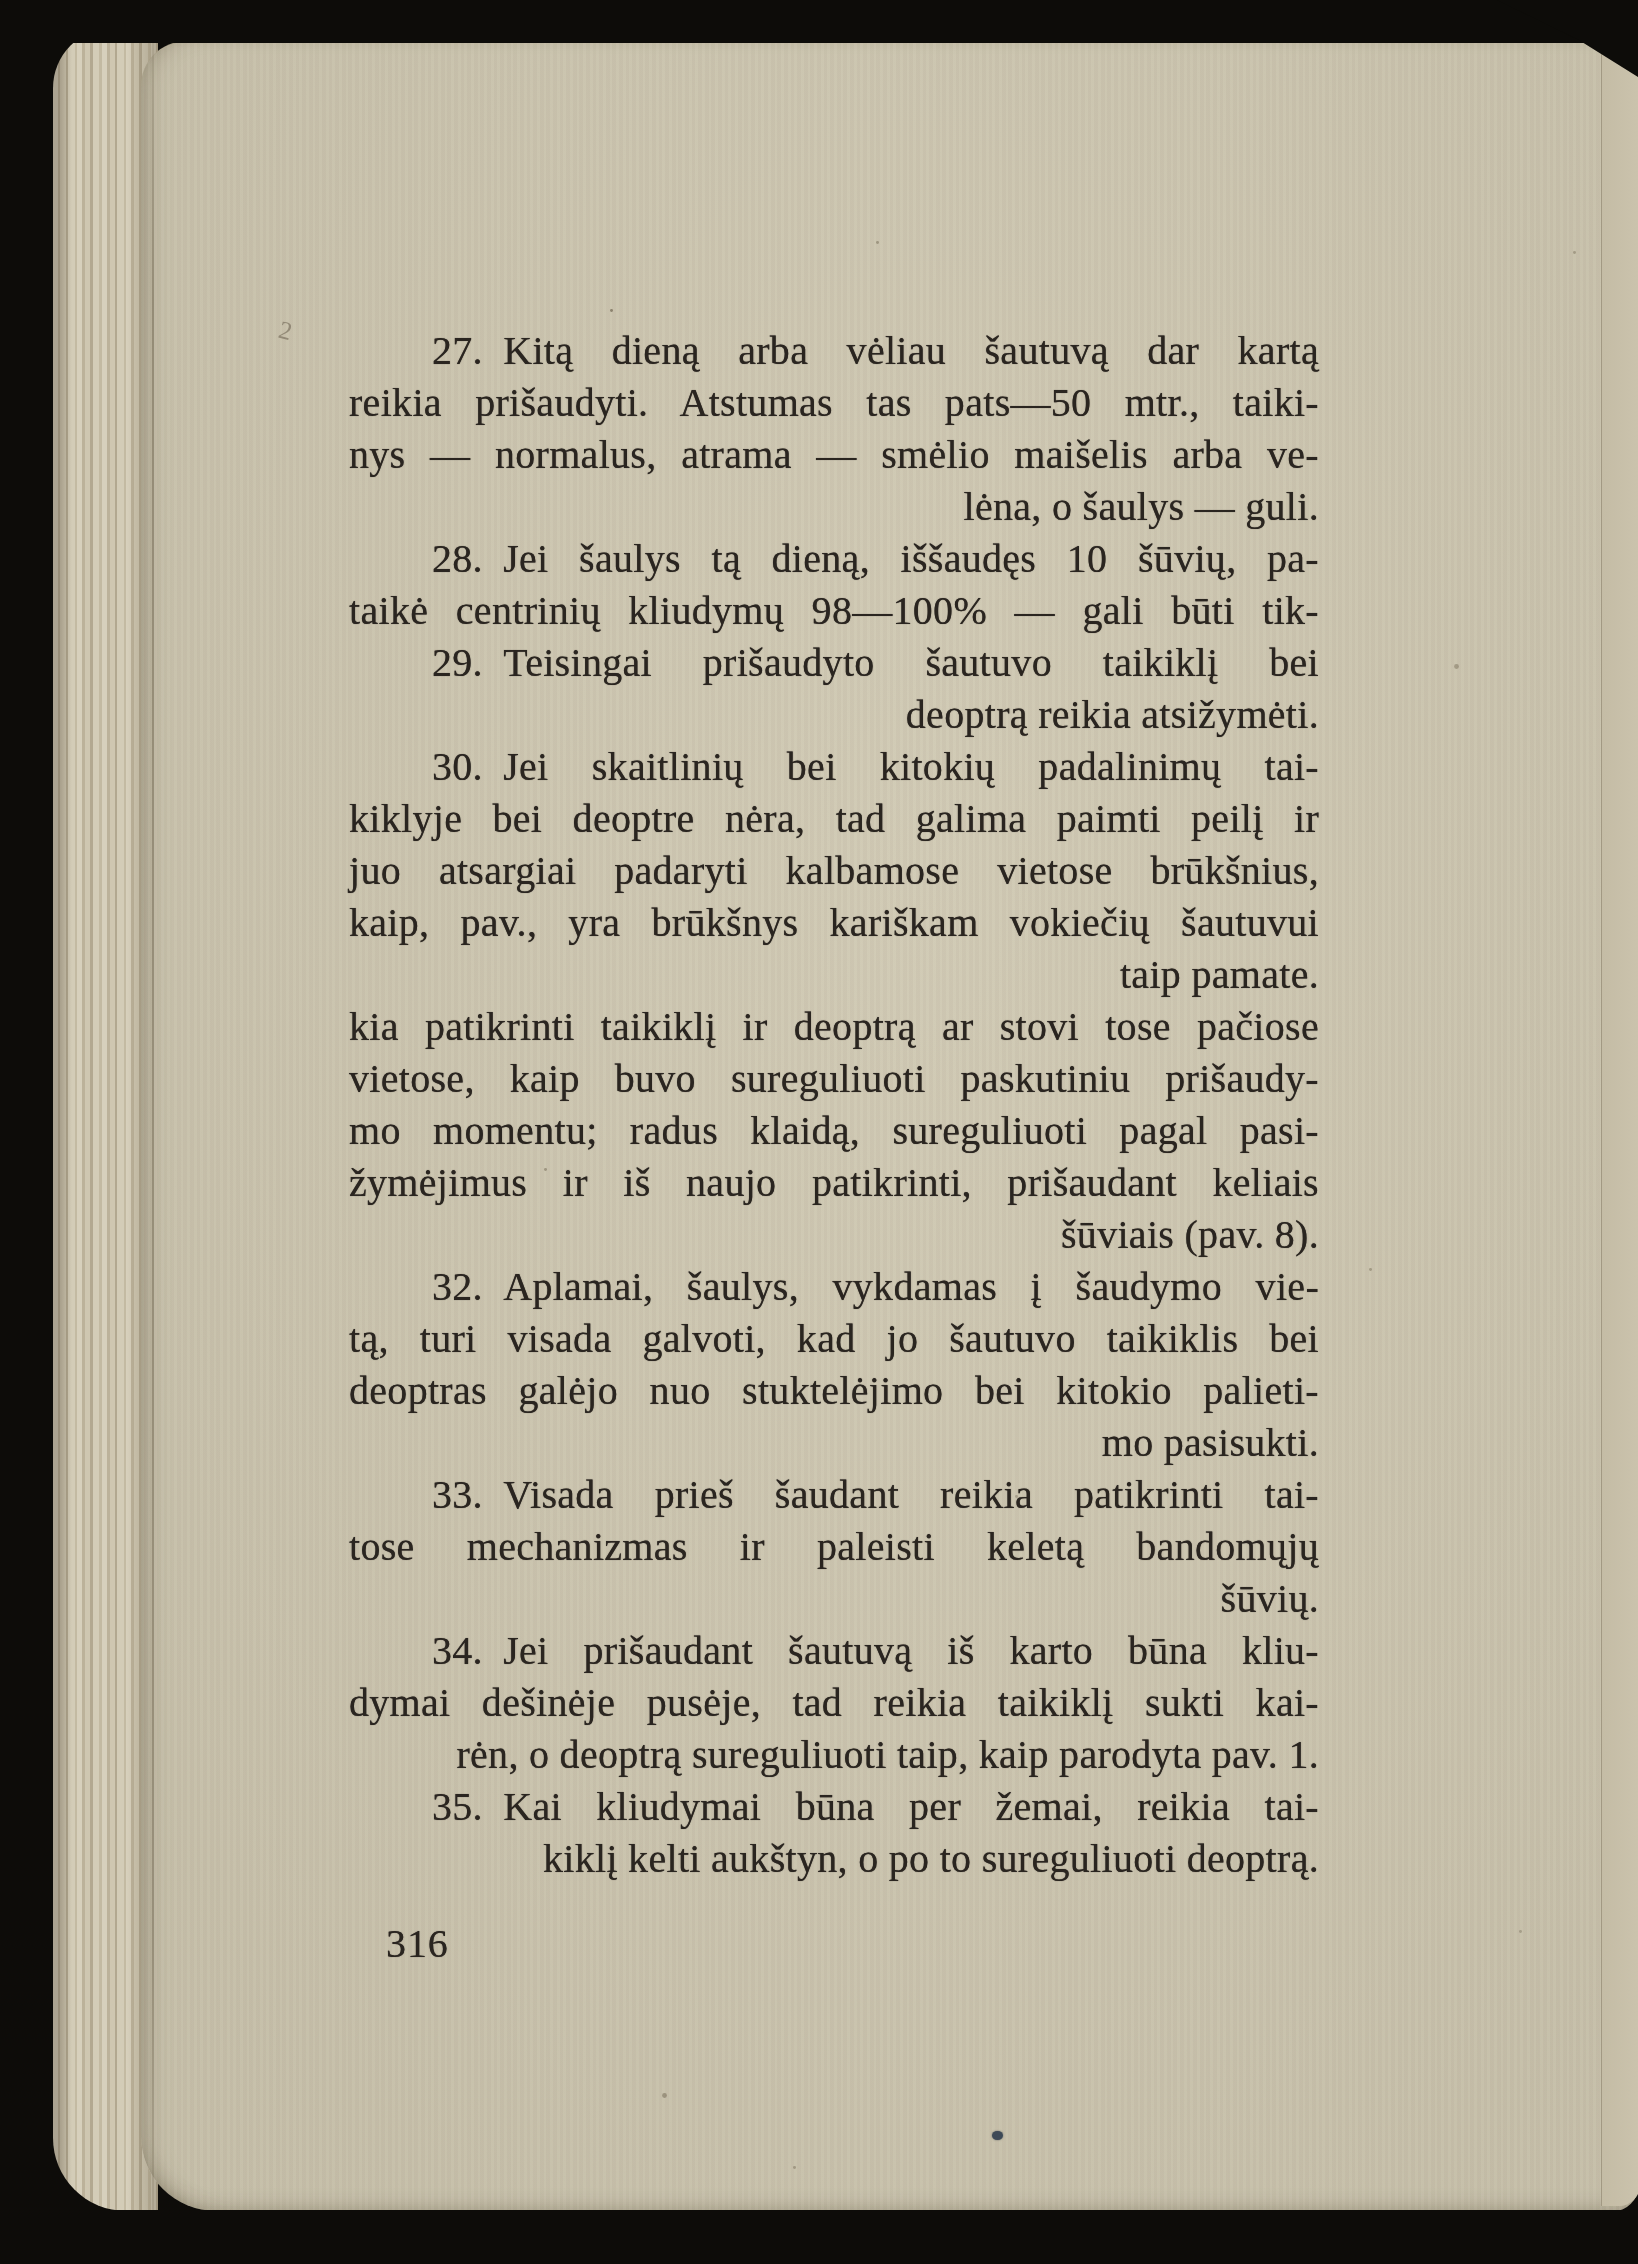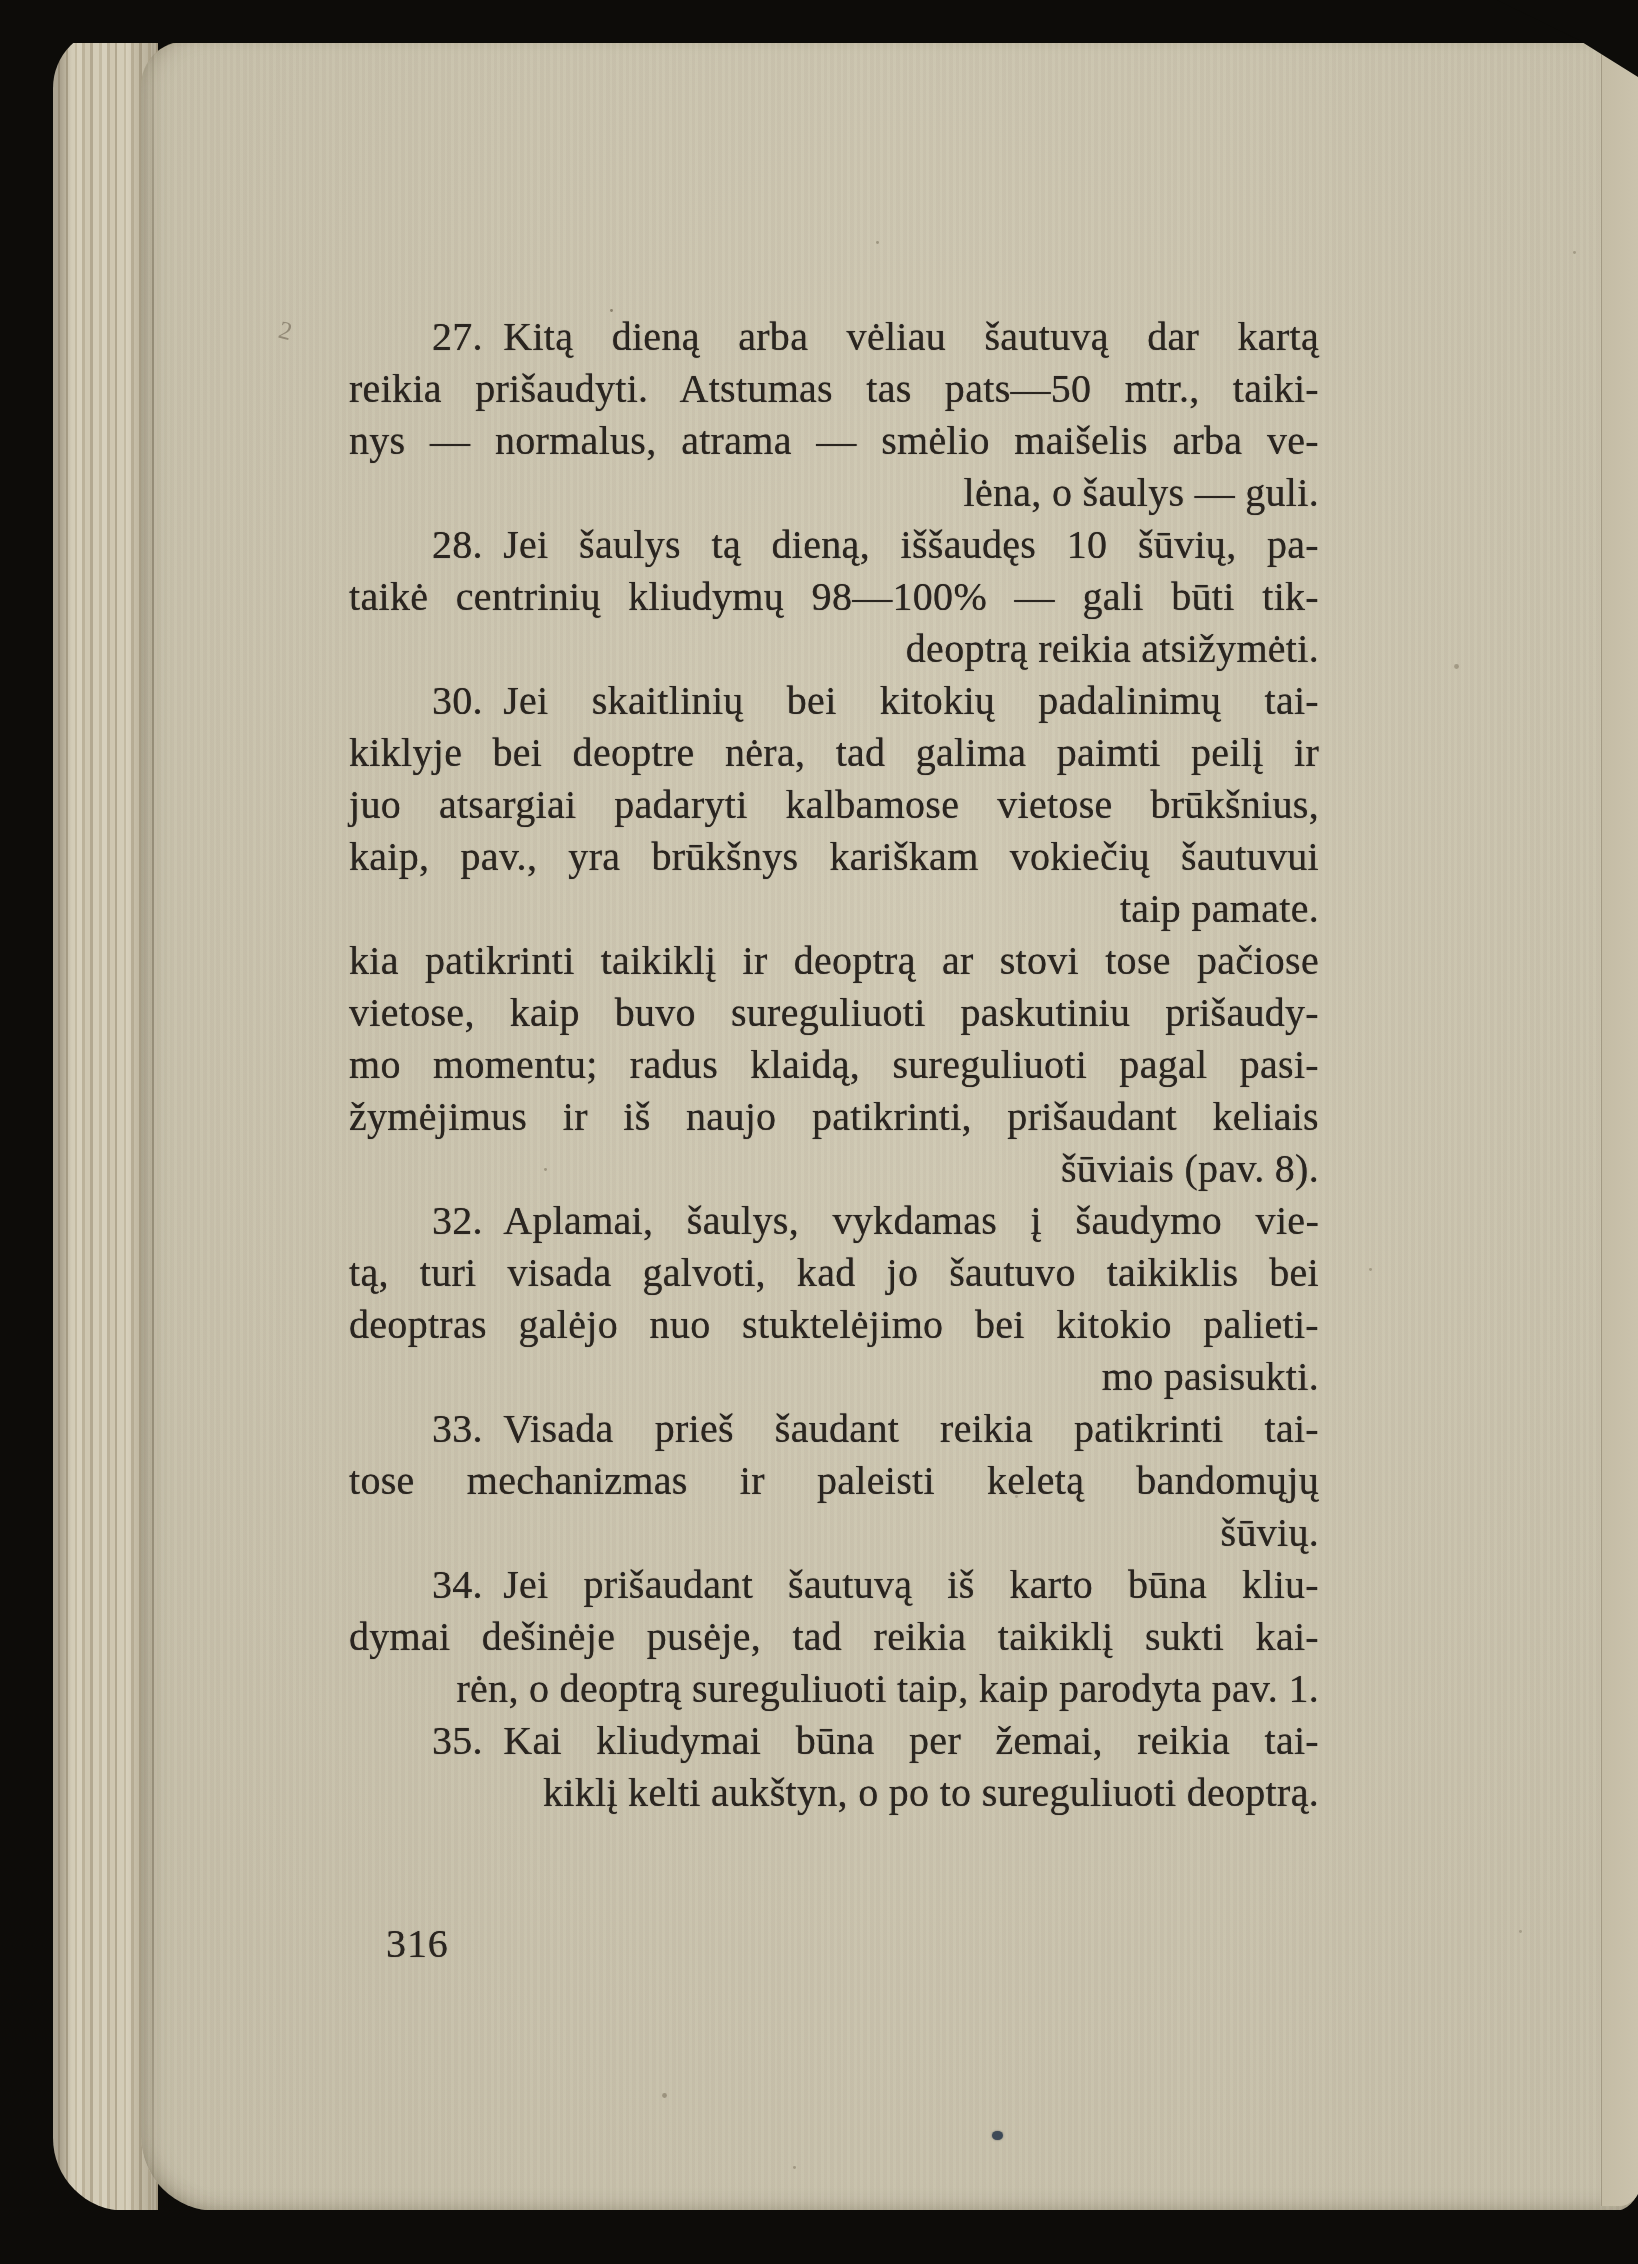--- a/index.html
+++ b/index.html
@@ -57,21 +57,21 @@
   
   .top-band{position:absolute;left:0;top:0;width:1638px;height:43px;background:#0d0c09;}
   .corner-wedge{
     position:absolute;right:0;top:0;width:141px;height:77px;background:#0d0c09;
     clip-path:polygon(0 0,100% 0,100% 100%,58% 52%);
   }
   .bottom-band{position:absolute;left:0;bottom:0;width:1638px;height:55px;background:#0d0c09;}
 
   
   .text-block{
-    position:absolute;left:349px;top:311px;width:970px;
+    position:absolute;left:349px;top:325px;width:970px;
     font-size:40px;line-height:52px;
     color:#2a2520;
     letter-spacing:0.3px;
     text-shadow:0 0 0.8px rgba(42,37,32,.85);
   }
   .line{height:52px;overflow:visible;}
   .line.just{text-align:justify;text-align-last:justify;}
   .line.last{text-align:right;}
   .line.indent{padding-left:83px;}
 
@@ -122,20 +122,21 @@
   <div class="corner-wedge"></div>
   <div class="bottom-band"></div>
 
   <div class="text-block">
       <div class="line indent just">27. Kitą dieną arba vėliau šautuvą dar kartą</div>
       <div class="line just">reikia prišaudyti. Atstumas tas pats—50 mtr., taiki-</div>
       <div class="line just">nys — normalus, atrama — smėlio maišelis arba ve-</div>
       <div class="line last">lėna, o šaulys — guli.</div>
       <div class="line indent just">28. Jei šaulys tą dieną, iššaudęs 10 šūvių, pa-</div>
       <div class="line just">taikė centrinių kliudymų 98—100% — gali būti tik-</div>
+      <div class="line indent just">29. Teisingai prišaudyto šautuvo taikiklį bei</div>
       <div class="line last">deoptrą reikia atsižymėti.</div>
       <div class="line indent just">30. Jei skaitlinių bei kitokių padalinimų tai-</div>
       <div class="line just">kiklyje bei deoptre nėra, tad galima paimti peilį ir</div>
       <div class="line just">juo atsargiai padaryti kalbamose vietose brūkšnius,</div>
       <div class="line just">kaip, pav., yra brūkšnys kariškam vokiečių šautuvui</div>
       <div class="line last">taip pamate.</div>
       <div class="line just">kia patikrinti taikiklį ir deoptrą ar stovi tose pačiose</div>
       <div class="line just">vietose, kaip buvo sureguliuoti paskutiniu prišaudy-</div>
       <div class="line just">mo momentu; radus klaidą, sureguliuoti pagal pasi-</div>
       <div class="line just">žymėjimus ir iš naujo patikrinti, prišaudant keliais</div>

